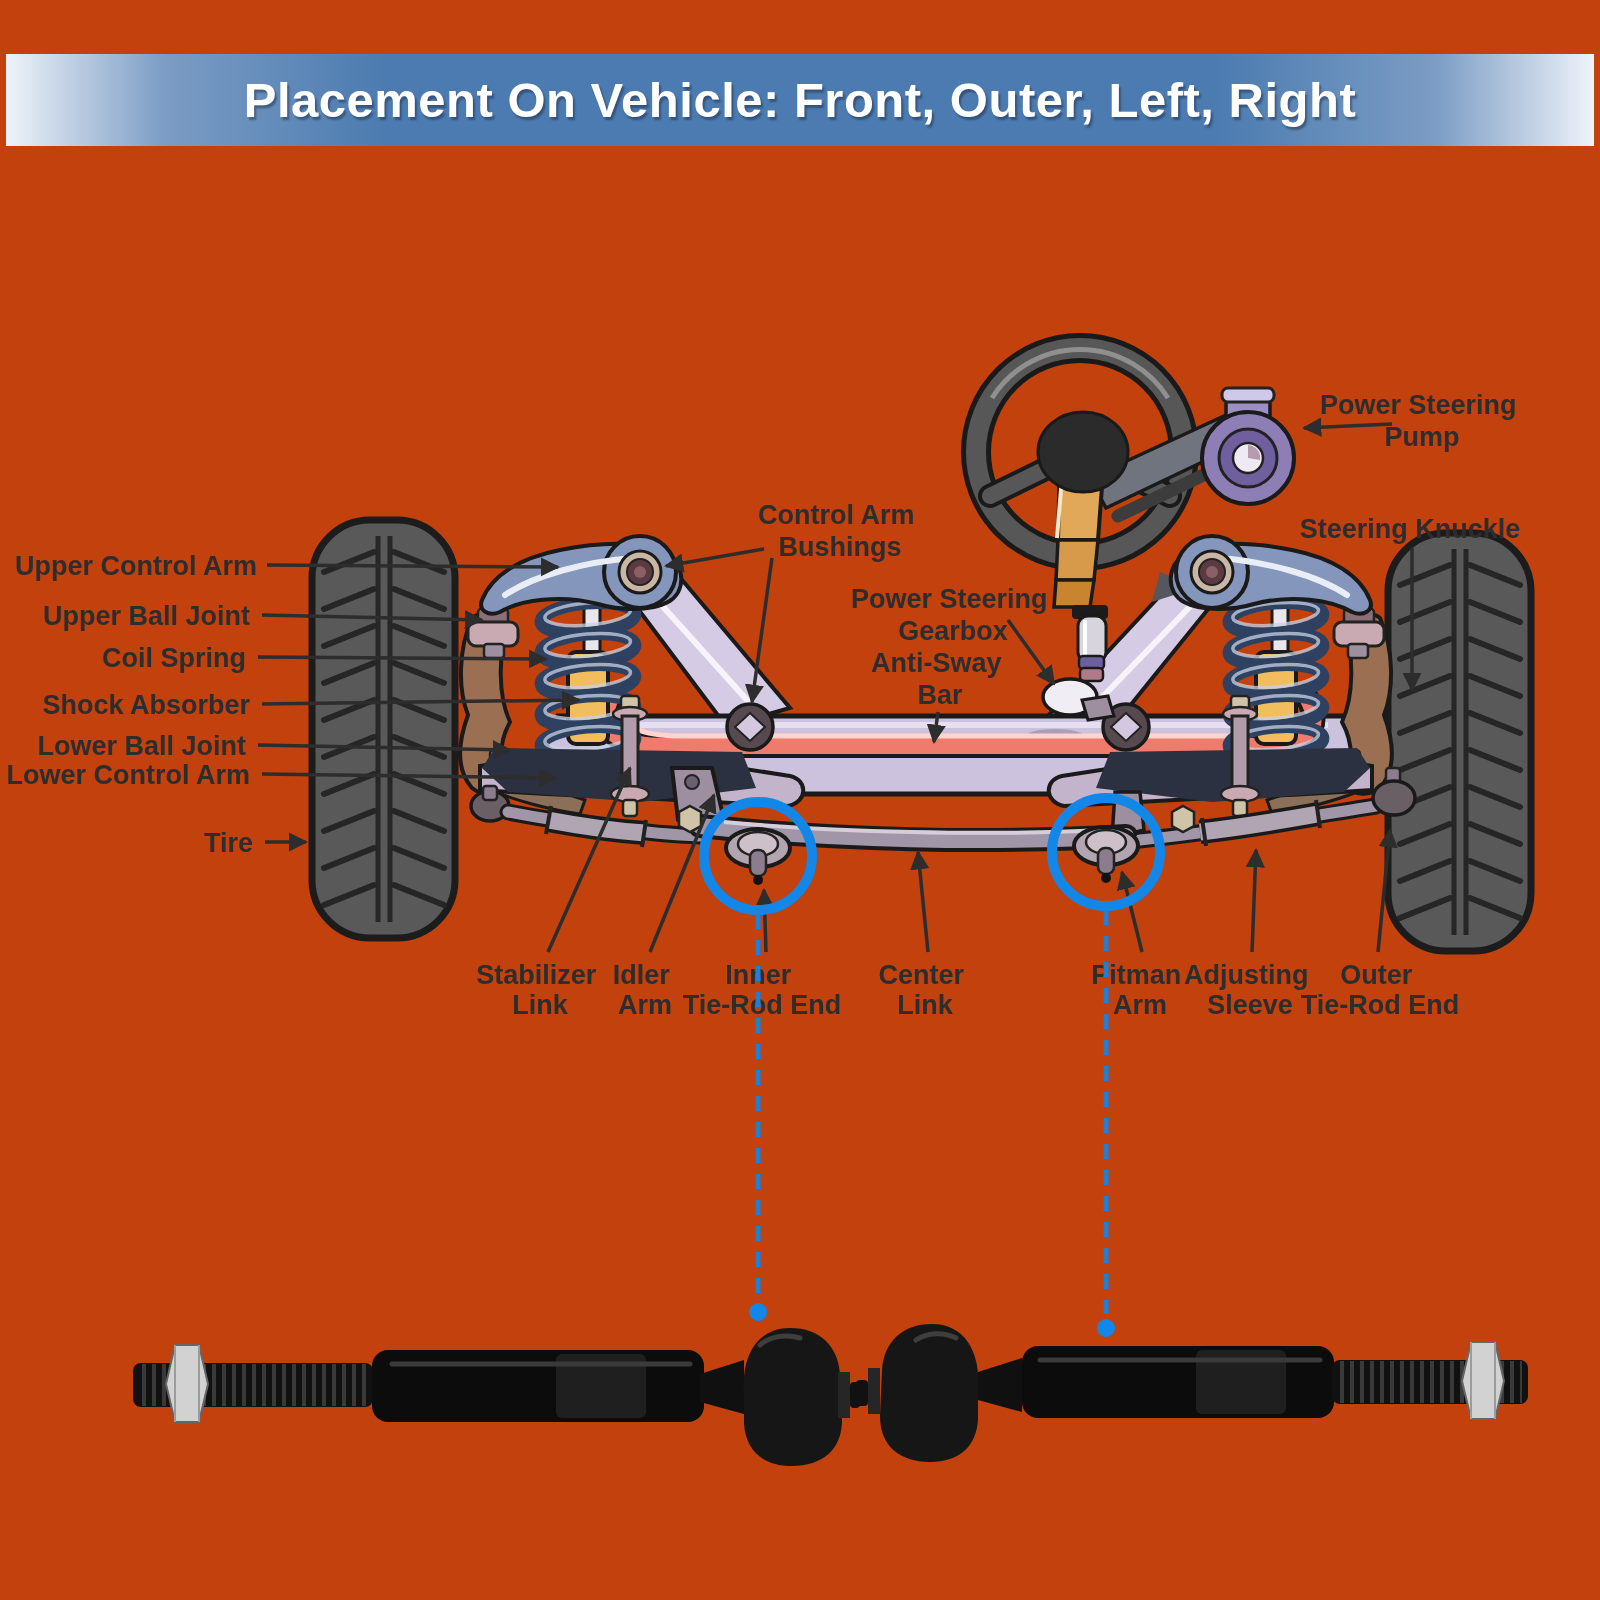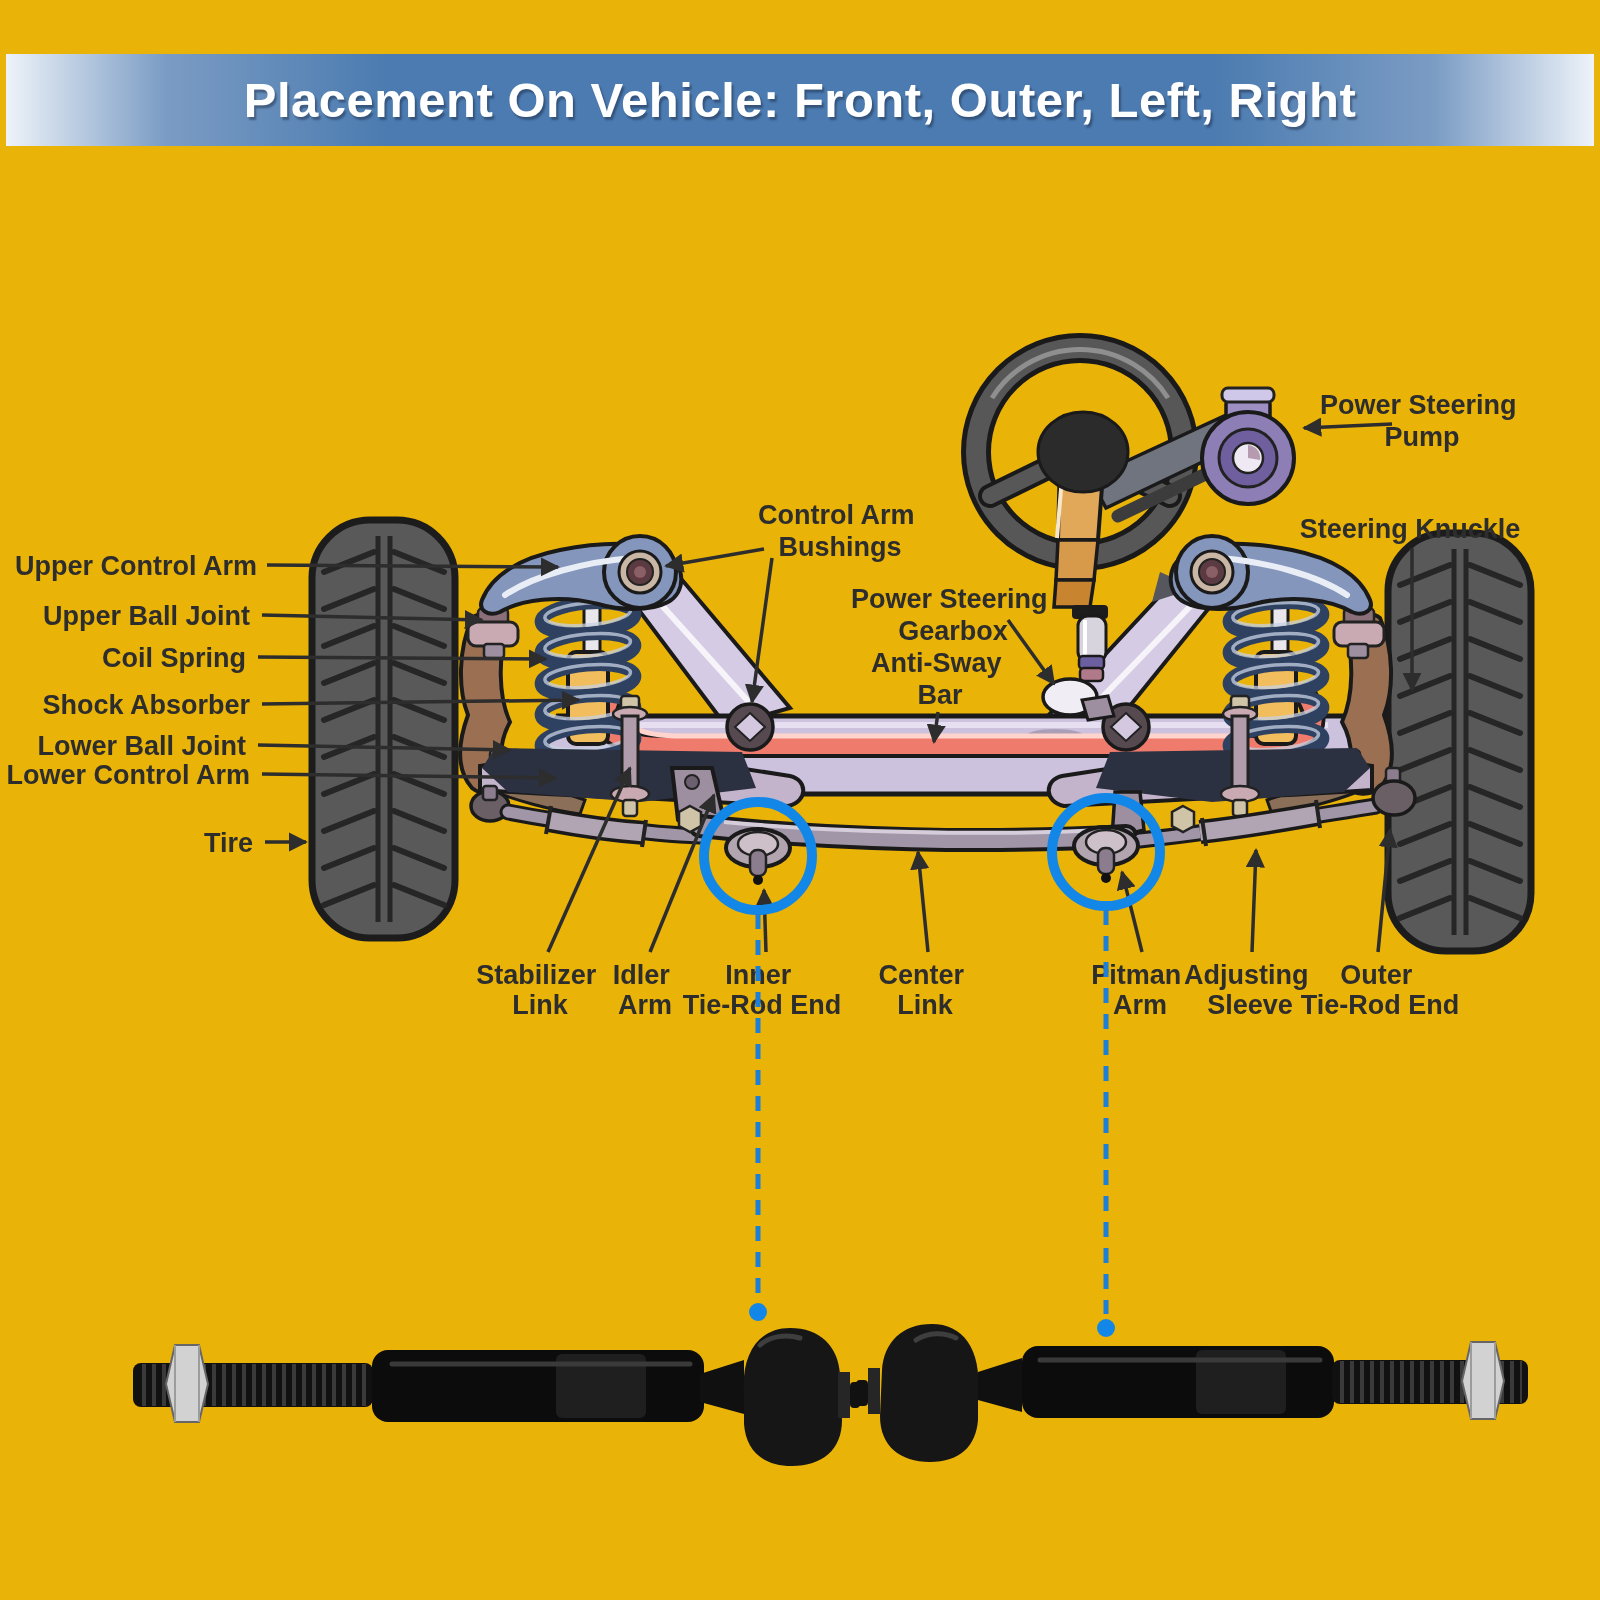--- a/index.html
+++ b/index.html
@@ -1,16 +1,16 @@
 <!DOCTYPE html>
 <html><head>
 <meta charset="utf-8">
 <style>
   html,body{margin:0;padding:0;background:#ffffff;}
-  .page{position:relative;width:1600px;height:1600px;background:#eab308;overflow:hidden;
+  .page{position:relative;width:1600px;height:1600px;background:#c2410c;overflow:hidden;
         font-family:"Liberation Sans",sans-serif;}
   .banner{position:absolute;left:6px;right:6px;top:54px;height:92px;
     background:linear-gradient(90deg,#eef3f9 0%,#7b9cc4 10%,#4b7bb0 24%,#4b7bb0 76%,#7b9cc4 90%,#eef3f9 100%);
     display:flex;align-items:center;justify-content:center;}
   .banner span{color:#ffffff;font-size:49px;font-weight:bold;letter-spacing:.5px;
     text-shadow:2px 3px 2px rgba(25,35,60,.45);white-space:nowrap;}
   svg{position:absolute;left:0;top:0;}
   text.lbl{font-family:"Liberation Sans",sans-serif;font-weight:bold;font-size:27px;fill:#2d2d2d;}
   .mid{text-anchor:middle;} .end{text-anchor:end;}
   .ldr{stroke:#2d2d2d;stroke-width:3.5;fill:none;}

